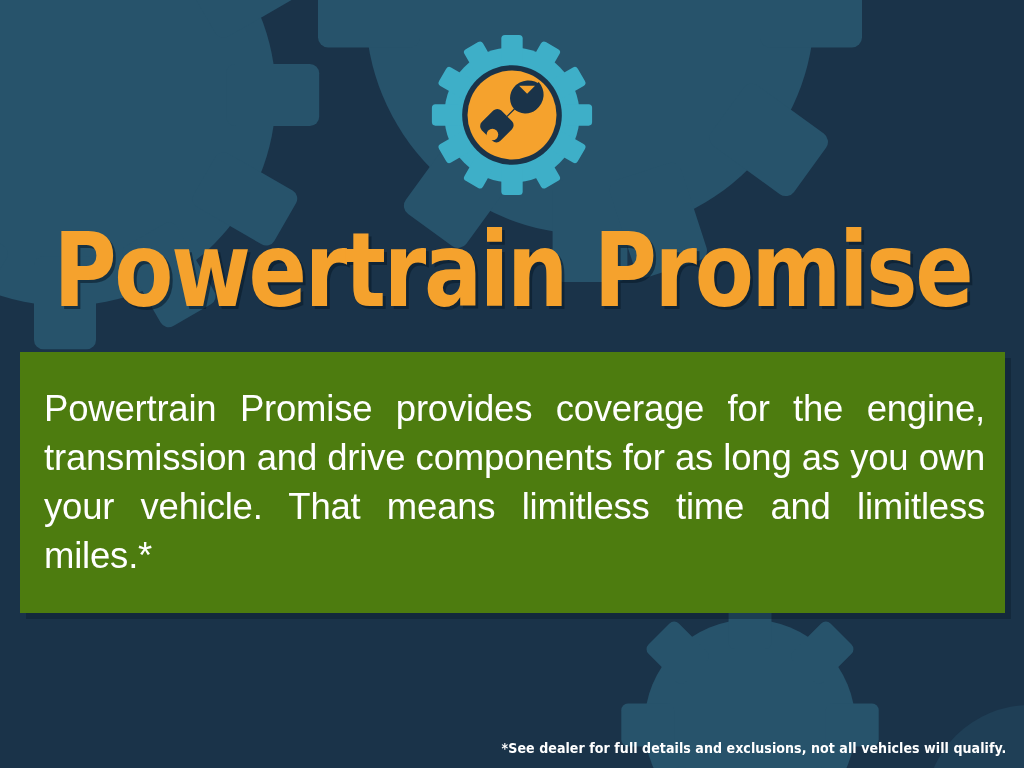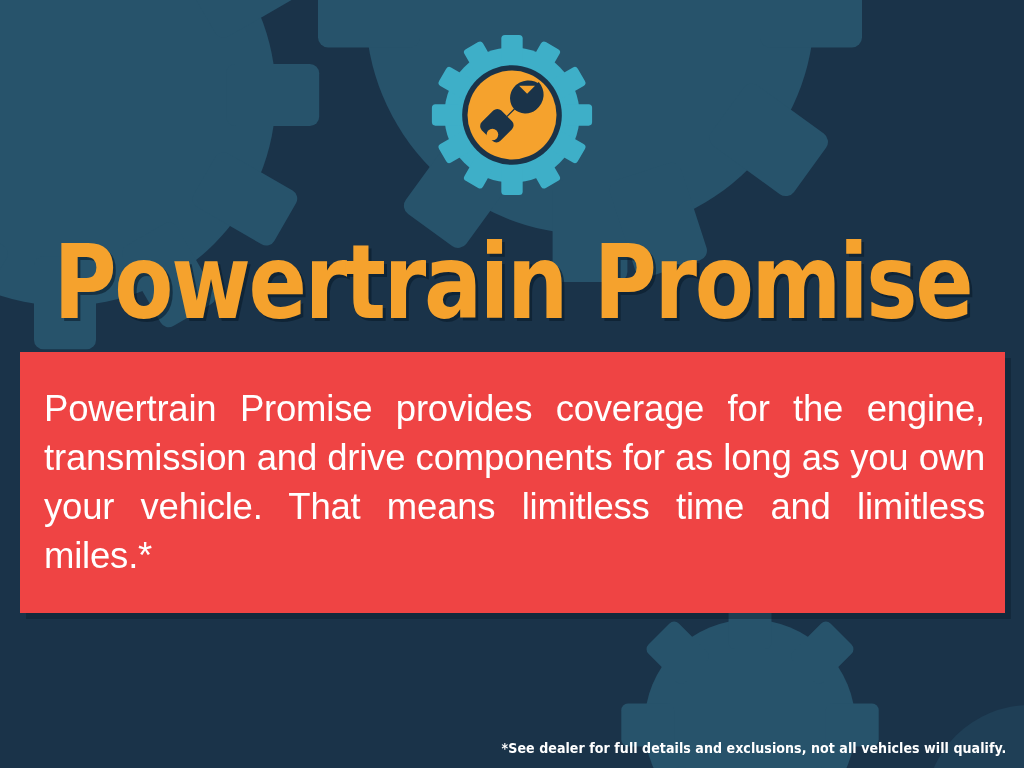--- a/index.html
+++ b/index.html
@@ -45,21 +45,21 @@
     transform:translateX(-50%);
     width:178px;
     height:178px;
   }
 
   
   #headline {
     position:absolute;
     left:0;
     right:0;
-    top:222px;
+    top:210px;
     height:120px;
     text-align:center;
     white-space:nowrap;
   }
   #headline-text {
     display:inline-block;
     font-family:"DejaVu Sans Condensed","Liberation Sans Narrow","Liberation Sans",sans-serif;
     font-weight:bold;
     font-size:103px;
     line-height:120px;
@@ -69,21 +69,21 @@
     text-shadow:3px 3px 0 rgba(8,24,38,0.55);
   }
 
   
   #body-panel {
     position:absolute;
     left:20px;
     top:352px;
     width:985px;
     height:261px;
-    background:#ef4444;
+    background:#4d7c0f;
     box-shadow:6px 6px 0 rgba(8,24,38,0.35);
   }
   #body-copy {
     position:absolute;
     left:24px;
     right:20px;
     top:32px;
     color:#ffffff;
     font-size:36.5px;
     line-height:49px;

